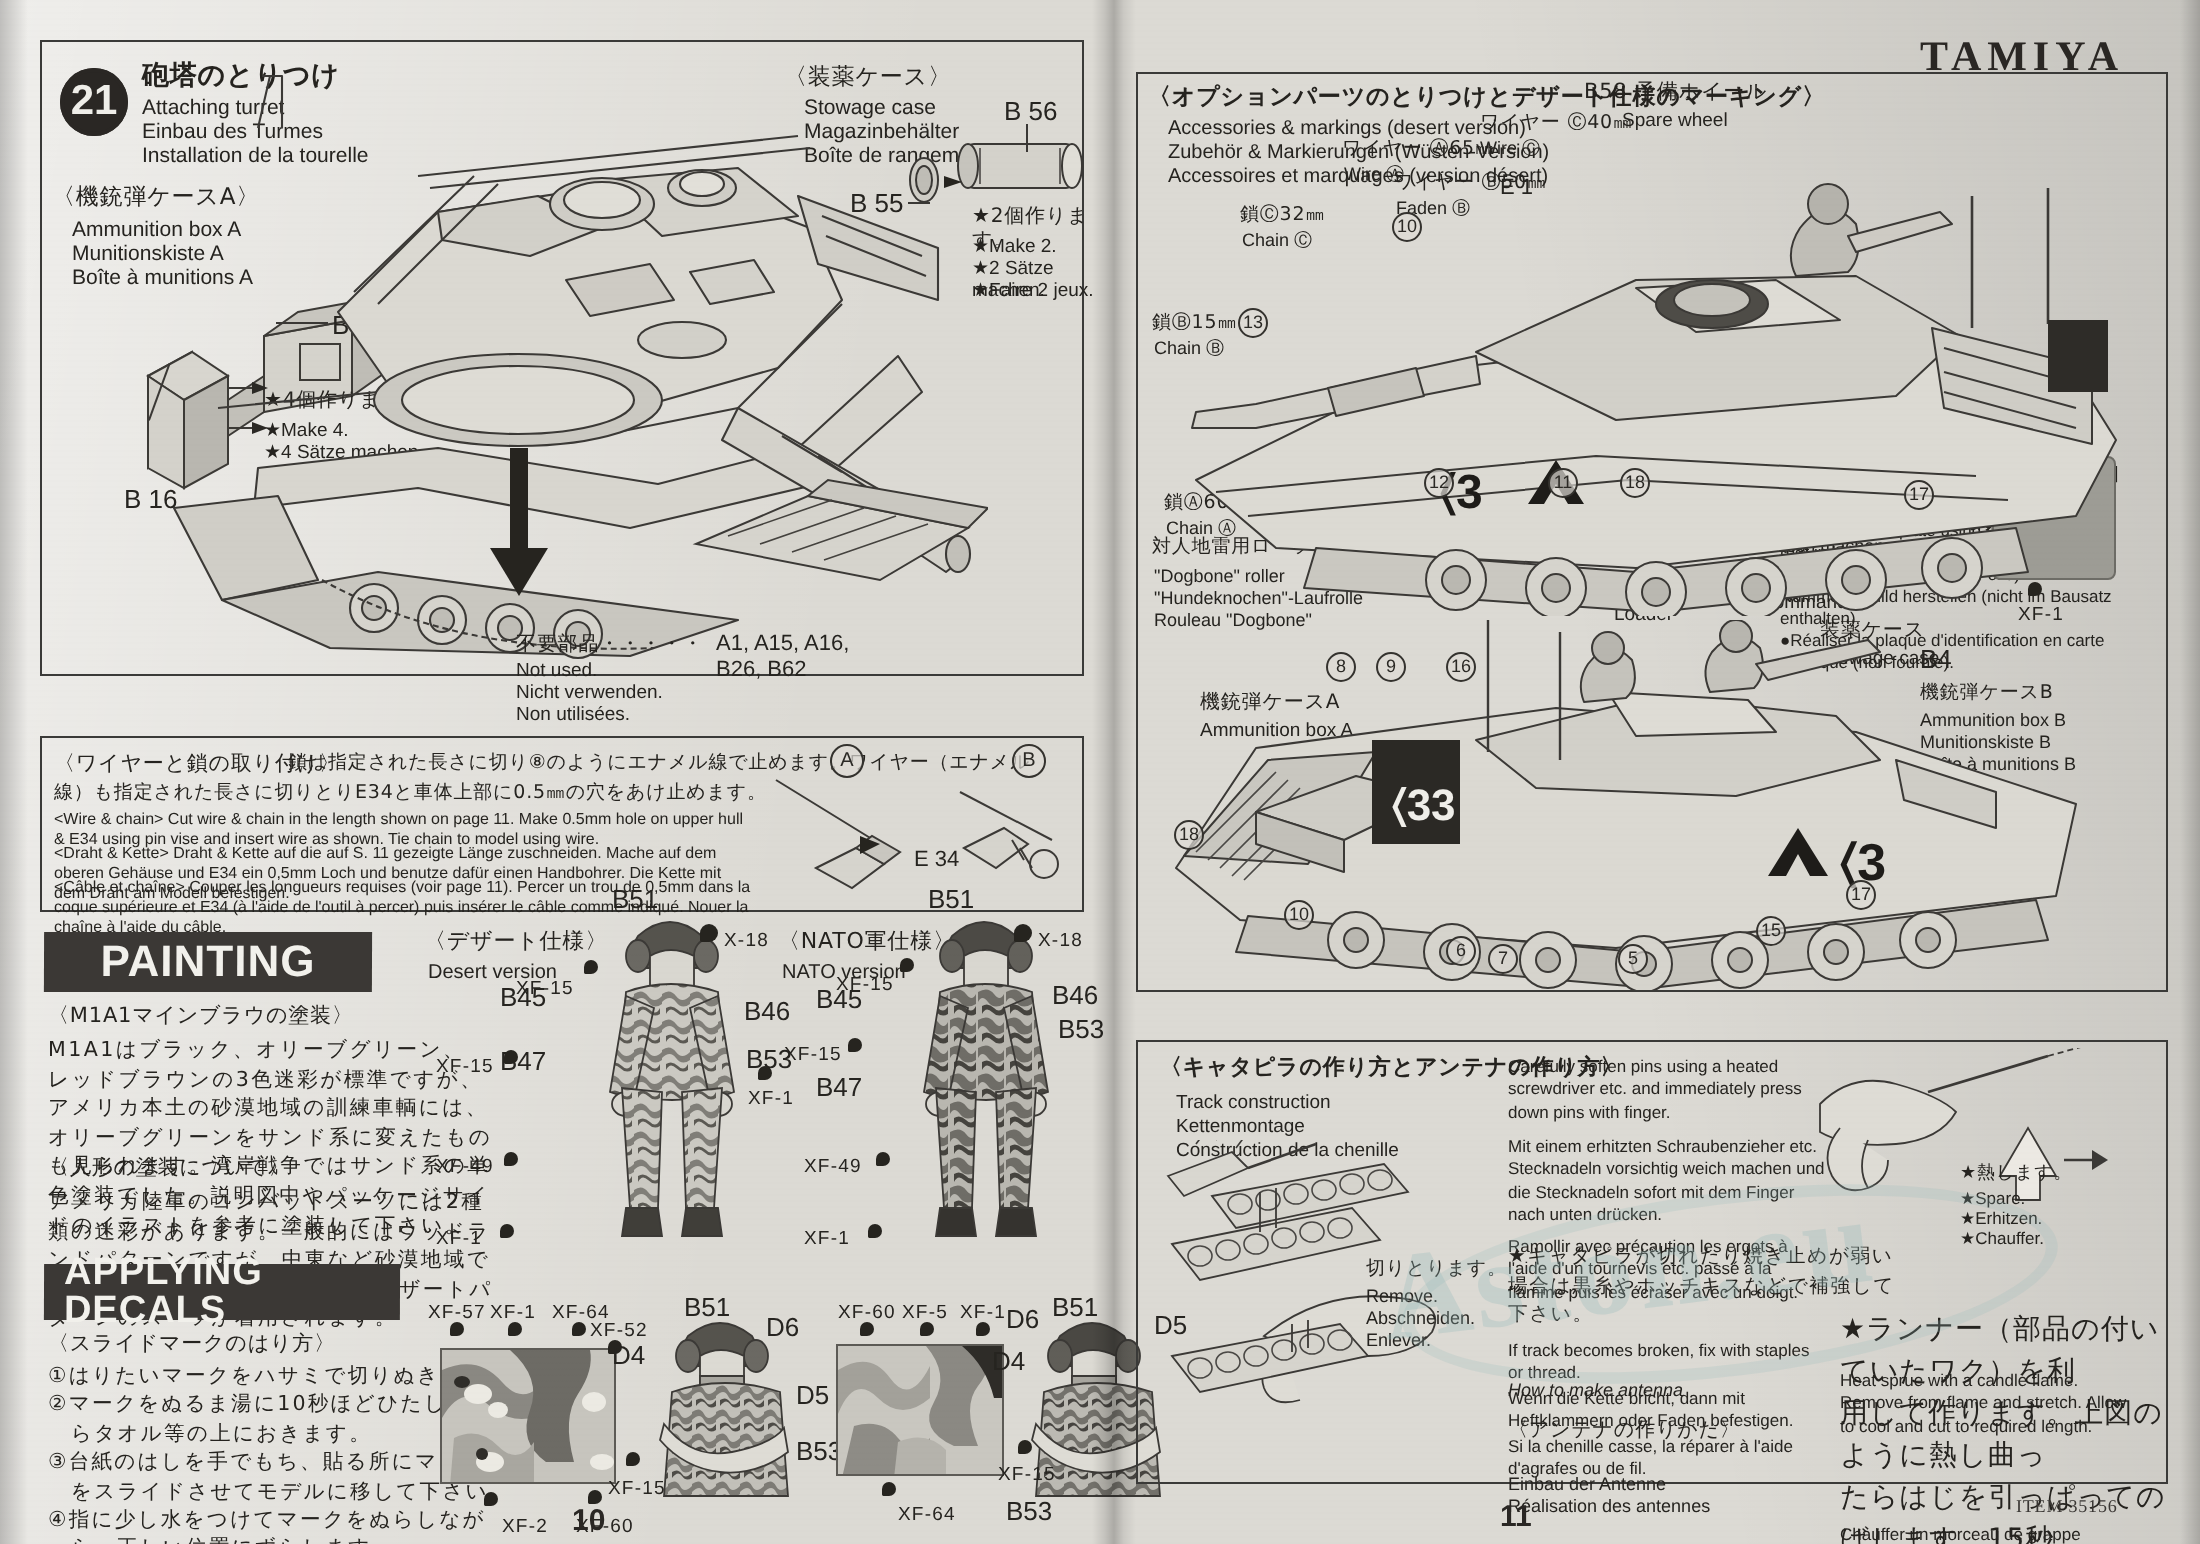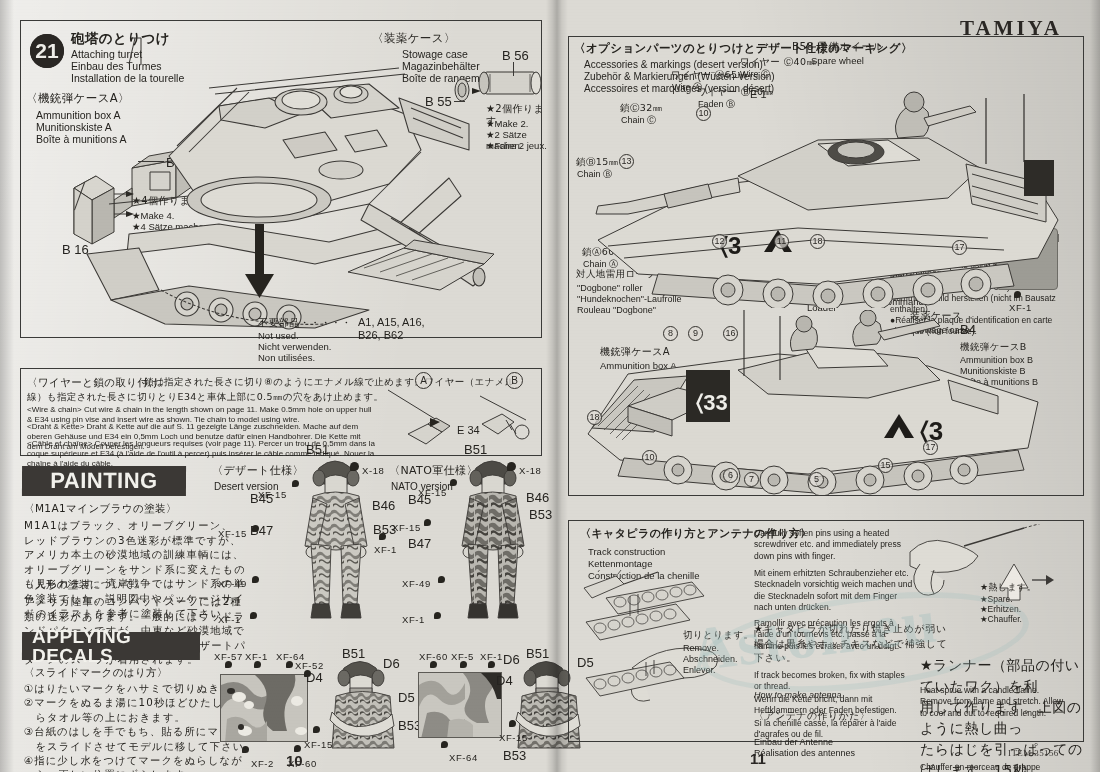--- a/index.html
+++ b/index.html
@@ -218,21 +218,21 @@
     <div class="partlabel" style="left:152px; top:145px;">B 36</div>
     <div class="leader" style="left:124px; top:151px; width:26px;"></div>
     <div class="partlabel" style="left:48px; top:232px;">B 16</div>
     <div class="leader" style="left:60px; top:200px; width:30px; transform:rotate(-70deg);"></div>
 
     <div class="txt jp" style="left:118px; top:185px; font-size:10px;">★4個作ります。</div>
     <div class="txt lat" style="left:118px; top:200px; font-size:9.5px;">★Make 4.</div>
     <div class="txt lat" style="left:118px; top:211px; font-size:9.5px;">★4 Sätze machen.</div>
     <div class="txt lat" style="left:118px; top:222px; font-size:9.5px;">★Faire 4 jeux.</div>
 
-    <div class="txt jp" style="left:358px; top:22px; font-size:11.5px;">〈装薬ケース〉</div>
+    <div class="txt jp" style="left:378px; top:22px; font-size:11.5px;">〈装薬ケース〉</div>
     <div class="txt lat" style="left:388px; top:38px; font-size:10.5px;">Stowage case</div>
     <div class="txt lat" style="left:388px; top:50px; font-size:10.5px;">Magazinbehälter</div>
     <div class="txt lat" style="left:388px; top:62px; font-size:10.5px;">Boîte de rangement</div>
 
     <div class="art" style="left:440px; top:40px;">
       <svg width="110" height="72" viewBox="0 0 110 72">
         <g fill="#d4d2cb" stroke="#3a3835" stroke-width="1">
           <rect x="30" y="22" width="52" height="22" rx="3"></rect>
           <ellipse cx="30" cy="33" rx="5" ry="11" fill="#c6c4bd"></ellipse>
           <ellipse cx="82" cy="33" rx="5" ry="11" fill="#e0ded7"></ellipse>

